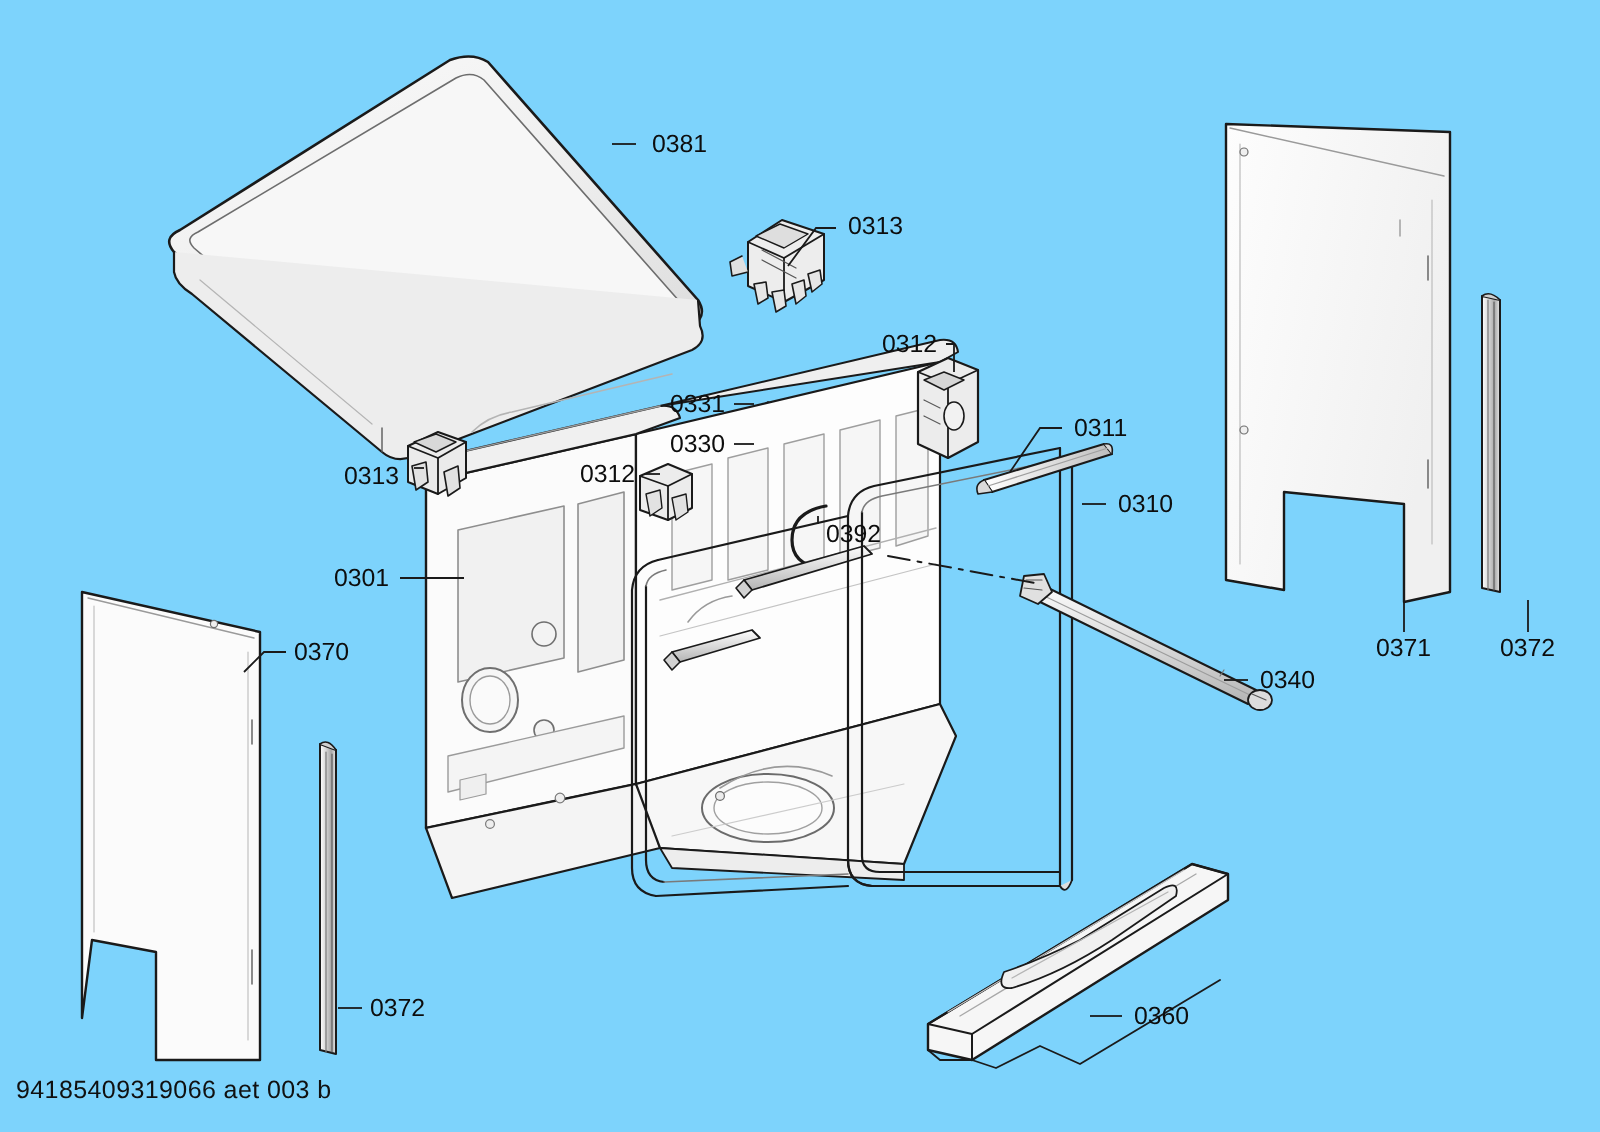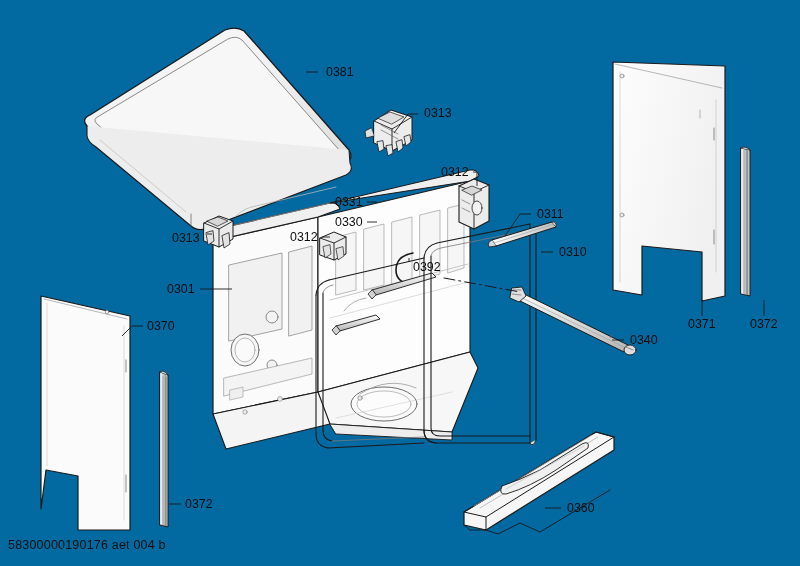--- a/index.html
+++ b/index.html
@@ -4,21 +4,21 @@
 <style>
   html, body {
     margin: 0;
     padding: 0;
     background: #ffffff;
   }
   #sheet {
     position: relative;
     width: 800px;
     height: 566px;
-    background: #0369a1;
+    background: #7dd3fc;
     overflow: hidden;
     font-family: "Liberation Sans", sans-serif;
   }
   #drawing {
     position: absolute;
     left: 0;
     top: 0;
     width: 800px;
     height: 566px;
   }
@@ -367,15 +367,15 @@
           <path d="M 169 504 L 181 504" fill="none" stroke="#1a1a1a" stroke-width="0.9"></path>
           <text x="185" y="508" class="calloutText" text-anchor="start">0372</text>
         </g>
         <g>
           <path d="M 545 508 L 561 508" fill="none" stroke="#1a1a1a" stroke-width="0.9"></path>
           <text x="567" y="512" class="calloutText" text-anchor="start">0360</text>
         </g>
       </g>
   </svg>
 
-  <div id="footer-text">58300000190176 aet 004 b</div>
+  <div id="footer-text">94185409319066 aet 003 b</div>
 
 </div>
 
 </body></html>

